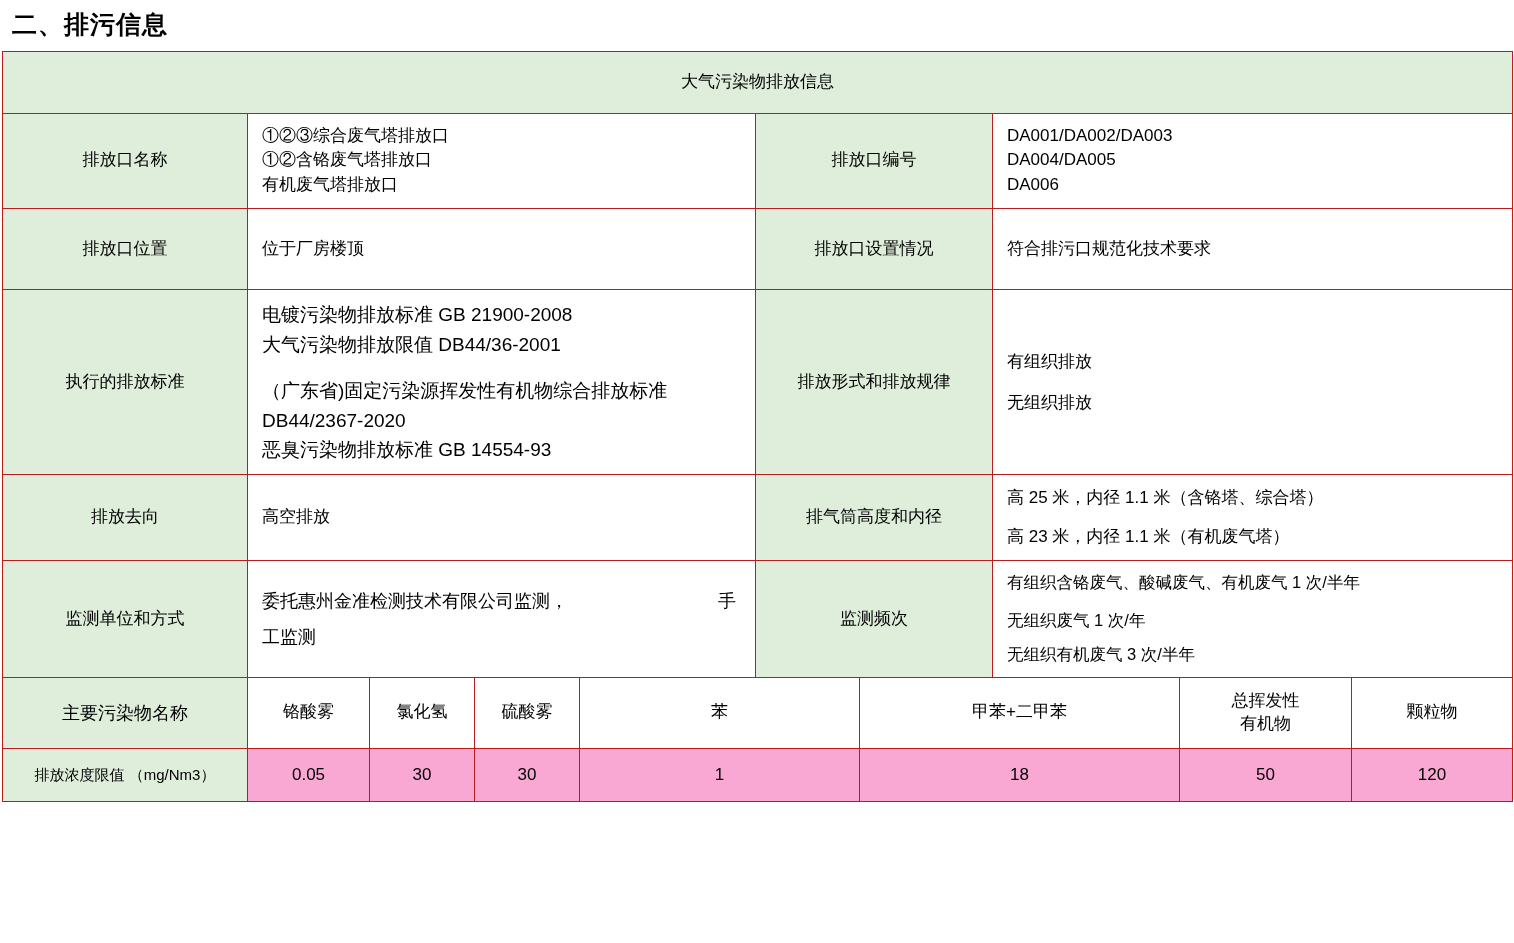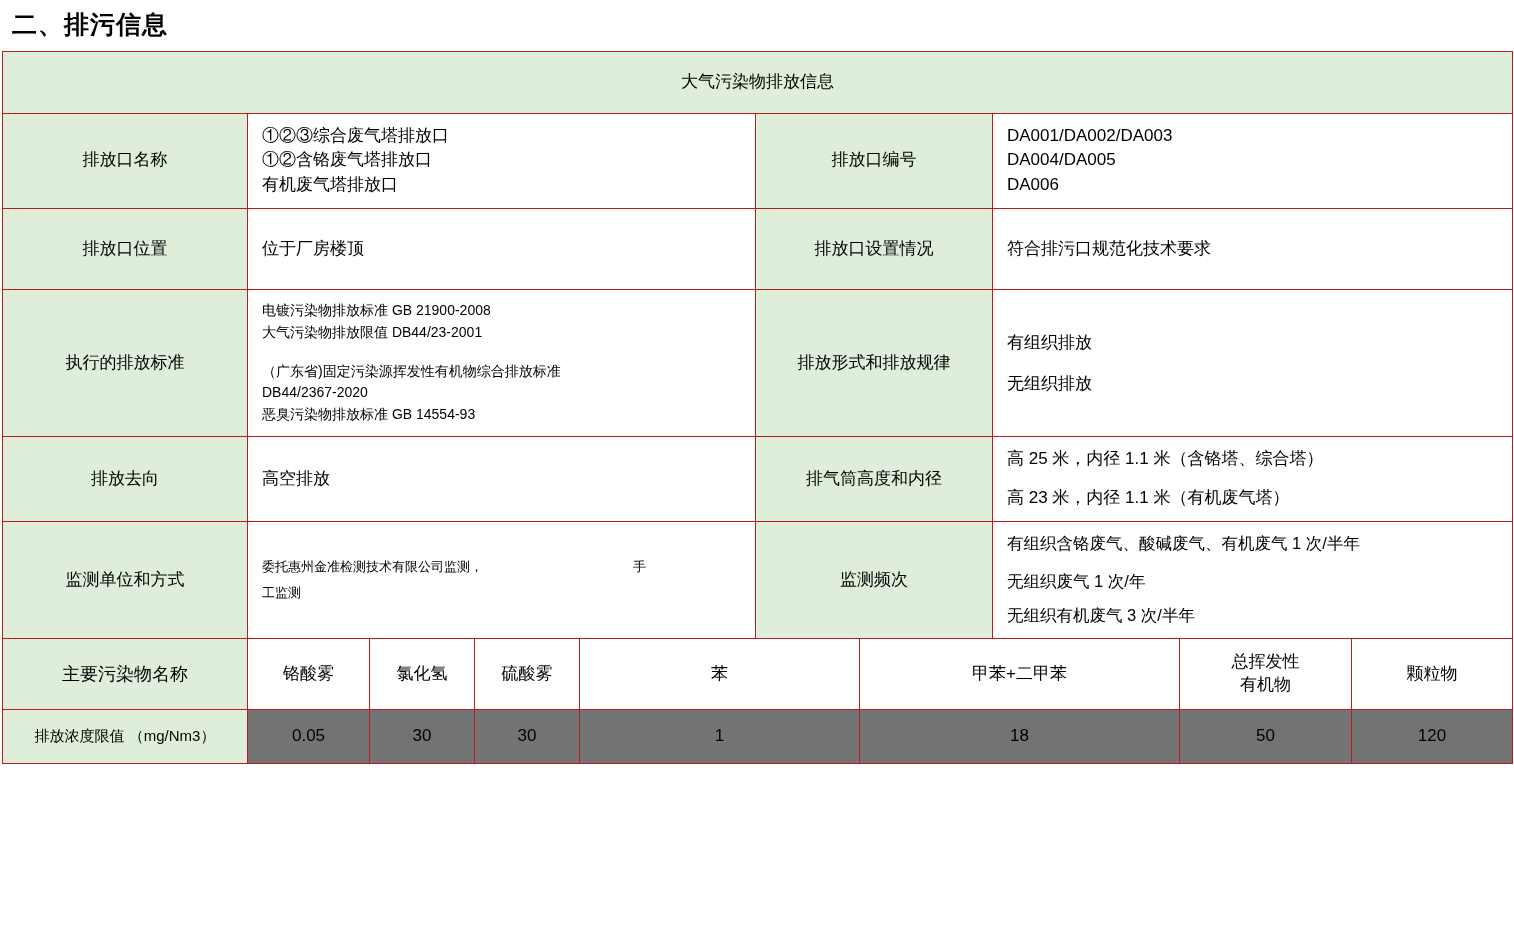--- a/index.html
+++ b/index.html
@@ -69,21 +69,21 @@
     background: #ffffff;
     text-align: center;
     padding: 12px 4px;
     font-size: 18px;
   }
   td.ph.first {
     background: #dfeedb;
     font-size: 18px;
   }
   td.pv {
-    background: #737373;
+    background: #f9a8d4;
     text-align: center;
     padding: 14px 4px;
     font-size: 18px;
   }
   td.pv.first {
     background: #dfeedb;
     font-size: 15px;
     line-height: 1.5;
   }
   .nowrapfix { white-space: nowrap; margin-top: 17px; }
@@ -131,23 +131,23 @@
           <span class="line">位于厂房楼顶</span>
         </td>
         <td class="lbl">排放口设置情况</td>
         <td class="val">
           <span class="line">符合排污口规范化技术要求</span>
         </td>
       </tr>
 
       <tr>
         <td class="lbl">执行的排放标准</td>
-        <td class="val" style="font-size:14px;line-height:1.55;">
+        <td class="val" style="font-size:19px;line-height:1.55;">
           <span class="line">电镀污染物排放标准 GB 21900-2008</span>
-          <span class="line">大气污染物排放限值 DB44/23-2001</span>
+          <span class="line">大气污染物排放限值 DB44/36-2001</span>
           <span class="line nowrapfix">（广东省)固定污染源挥发性有机物综合排放标准</span>
           <span class="line">DB44/2367-2020</span>
           <span class="line">恶臭污染物排放标准 GB 14554-93</span>
         </td>
         <td class="lbl">排放形式和排放规律</td>
         <td class="val spaced" style="line-height:1.6;">
           <span class="line" style="margin-bottom:14px;">有组织排放</span>
           <span class="line">无组织排放</span>
         </td>
       </tr>
@@ -159,21 +159,21 @@
         </td>
         <td class="lbl">排气筒高度和内径</td>
         <td class="val spaced">
           <span class="line" style="margin-bottom:14px;">高 25 米，内径 1.1 米（含铬塔、综合塔）</span>
           <span class="line">高 23 米，内径 1.1 米（有机废气塔）</span>
         </td>
       </tr>
 
       <tr>
         <td class="lbl">监测单位和方式</td>
-        <td class="val" style="font-size:13px;line-height:2;">
+        <td class="val" style="font-size:18px;line-height:2;">
           <span>委托惠州金准检测技术有限公司监测，</span><span class="gap-span"></span><span>手</span>
           <span class="line">工监测</span>
         </td>
         <td class="lbl">监测频次</td>
         <td class="val spaced" style="font-size:16.5px;">
           <span class="line" style="margin-bottom:14px;">有组织含铬废气、酸碱废气、有机废气 1 次/半年</span>
           <span class="line" style="">无组织废气 1 次/年</span>
           <span class="line">无组织有机废气 3 次/半年</span>
         </td>
       </tr>

